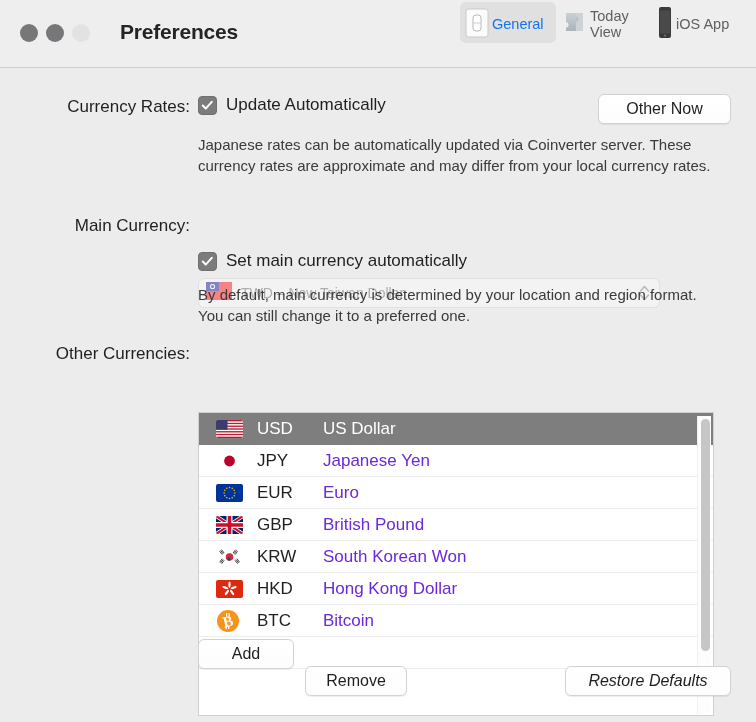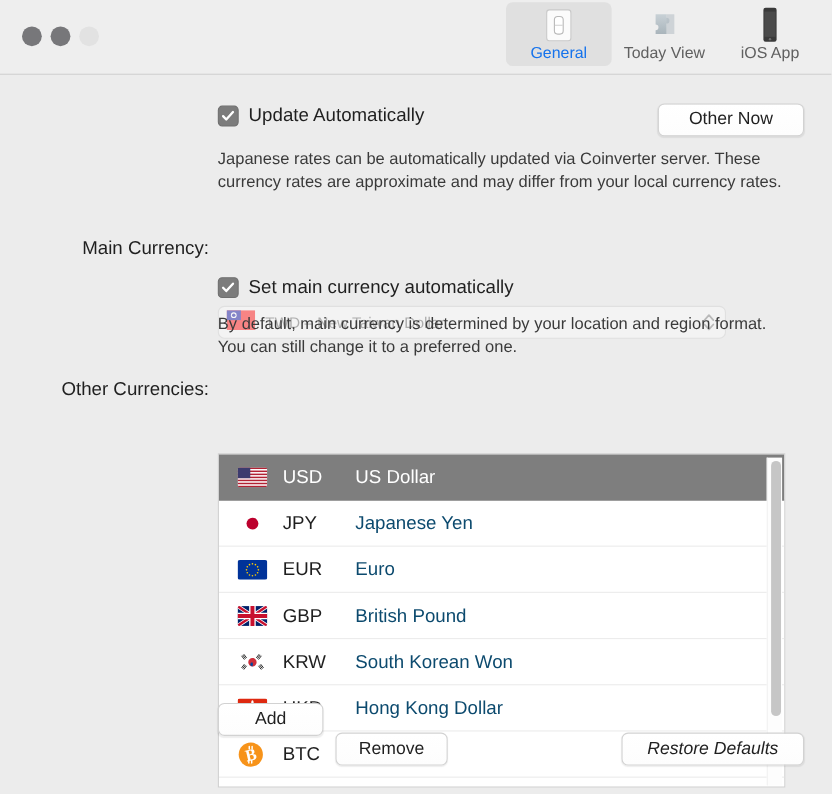--- a/index.html
+++ b/index.html
@@ -39,21 +39,21 @@
     font-size: 21px; font-weight: bold; color: #242424;
     letter-spacing: -0.2px;
   }
 
   .toolbar-items {
     position: absolute; right: 8px; top: 2px;
     display: flex; align-items: flex-start; gap: 0px;
   }
   .tb-item {
     width: 96px; padding: 4px 2px 3px;
-    display: flex; flex-direction: column; align-items: center;
+    display: flex; flex-direction: row; align-items: center;
     border-radius: 6px;
     cursor: default;
   }
   .tb-item.selected { background: #e0e0e0; }
   .tb-icon { height: 34px; display: flex; align-items: center; justify-content: center; }
   .tb-label { font-size: 14.5px; color: #606060; margin-top: 1px; }
   .tb-item.selected .tb-label { color: #1673ec; }
 
   
   .content { position: relative; flex: 1; }
@@ -126,33 +126,33 @@
   .listbox {
     position: absolute;
     left: 198px; top: 344px;
     width: 516px; height: 304px;
     background: #ffffff;
     border: 1px solid #cfcfcf;
     overflow: hidden;
   }
   .list-inner { position: absolute; inset: 0; }
   .lrow {
-    height: 42px;
+    height: 32px;
     display: flex; align-items: center;
     border-bottom: 1px solid #ececec;
     padding-left: 17px;
     cursor: default;
   }
   .lrow.selected { background: #7e7e7e; border-bottom-color: #7e7e7e; }
   .lrow .flagcell { width: 41px; flex: 0 0 41px; display: flex; align-items: center; }
   .lrow .code {
     width: 66px; flex: 0 0 66px;
     font-size: 17px; color: #1f1f1f; font-weight: 500;
   }
-  .lrow .name { font-size: 17px; color: #0c4a6e; }
+  .lrow .name { font-size: 17px; color: #6d28d9; }
   .lrow.selected .code, .lrow.selected .name { color: #ffffff; }
 
   .scrollbar {
     position: absolute; right: 2px; top: 3px;
     width: 14px; height: 298px;
     background: #fdfdfd;
     border-left: 1px solid #f0f0f0;
   }
   .thumb {
     position: absolute; left: 3px; top: 3px;
@@ -168,20 +168,21 @@
 <div class="window">
 
   <div class="toolbar">
 
     <div class="traffic-lights">
       <div class="tl tl-close"></div>
       <div class="tl tl-min"></div>
       <div class="tl tl-zoom"></div>
     </div>
 
+    <div class="window-title">Preferences</div>
 
     <div class="toolbar-items">
 
       <div class="tb-item selected">
         <div class="tb-icon">
           <svg width="30" height="32" viewBox="0 0 30 32">
             <rect x="4" y="2" width="22" height="28" rx="2.5" fill="#fbfbfb" stroke="#c9c9c9" stroke-width="1"></rect>
             <rect x="11" y="8" width="8" height="16" rx="3" fill="#ffffff" stroke="#b9b9b9" stroke-width="1"></rect>
             <path d="M11.4 16 h7.2" stroke="#cfcfcf" stroke-width="1"></path>
           </svg>
@@ -214,20 +215,21 @@
           </svg>
         </div>
         <div class="tb-label">iOS App</div>
       </div>
 
     </div>
   </div>
 
   <div class="content">
 
+    <div class="row-label" style="top:29px;">Currency Rates:</div>
 
     <div class="cbox-row" style="left:198px; top:27px;">
       <div class="cbox">
         <svg width="13" height="13" viewBox="0 0 13 13">
           <path d="M1.8 6.6 L4.7 9.6 L10.8 2.9" fill="none" stroke="#ffffff" stroke-width="2.1" stroke-linecap="round" stroke-linejoin="round"></path>
         </svg>
       </div>
       <div class="cbox-label">Update Automatically</div>
     </div>
 

